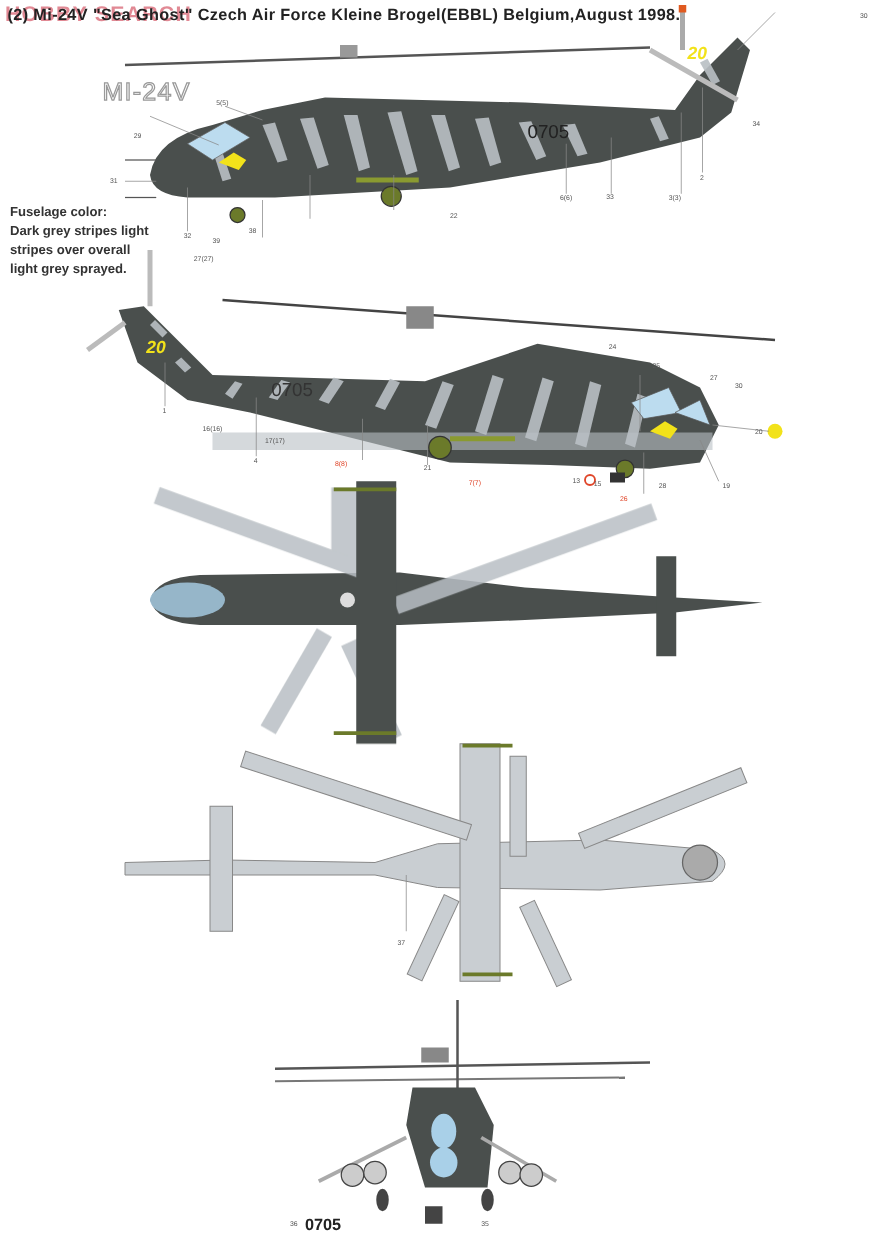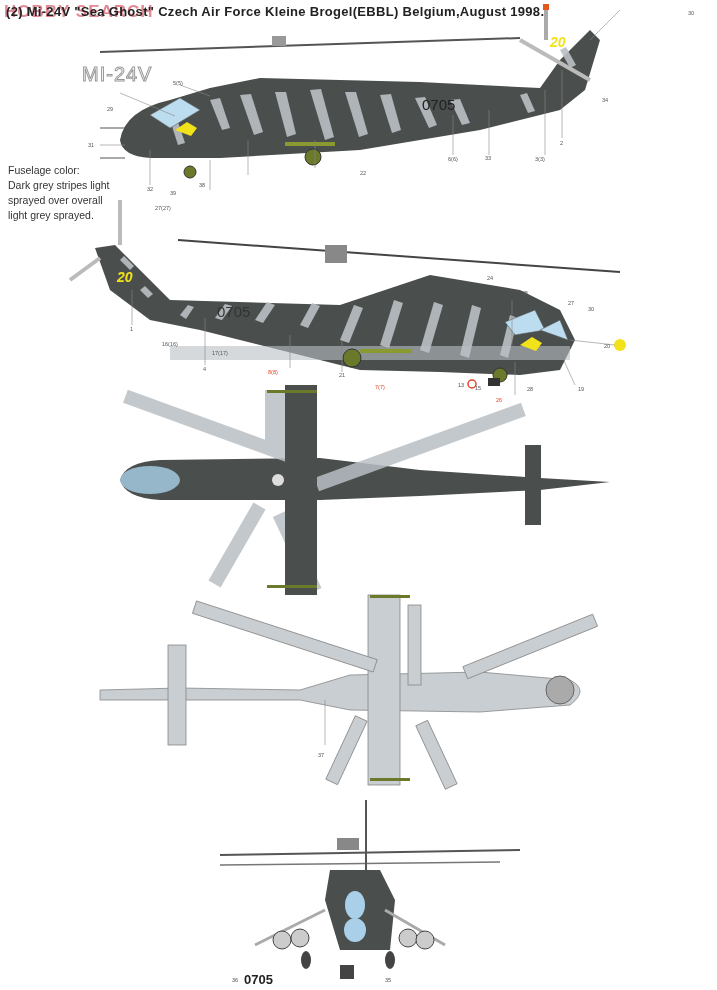--- a/index.html
+++ b/index.html
@@ -1,35 +1,35 @@
 <!DOCTYPE html>
 <html><head>
 <meta charset="utf-8">
 <style>
   html,body{margin:0;padding:0;background:#fff;}
   body{width:717px;height:990px;position:relative;overflow:hidden;font-family:"Liberation Sans",sans-serif;}
   .title{position:absolute;left:6px;top:4px;font-size:13px;font-weight:bold;color:#222;letter-spacing:0.3px;white-space:nowrap;}
   .wm{position:absolute;left:4px;top:2px;font-size:17px;font-weight:bold;color:rgba(200,40,60,0.55);letter-spacing:1px;}
-  .note{position:absolute;left:8px;top:163px;font-size:10.5px;font-weight:normal;color:#333;line-height:15px;width:120px;}
+  .note{position:absolute;left:8px;top:163px;font-size:10.5px;font-weight:bold;color:#333;line-height:15px;width:120px;}
   .lbl{position:absolute;font-size:5.5px;color:#555;white-space:nowrap;}
   .lbl.red{color:#e0462a;}
   .model{position:absolute;left:82px;top:63px;font-size:20px;font-weight:normal;color:#fff;-webkit-text-stroke:1px #999;letter-spacing:1px;}
   svg{position:absolute;left:0;top:0;}
   .reg{position:absolute;left:244px;top:972px;font-size:13px;font-weight:bold;color:#222;}
 </style>
 </head>
 <body>
 
 <div class="wm">HOBBY SEARCH</div>
 <div class="title">(2) Mi-24V "Sea Ghost" Czech Air Force Kleine Brogel(EBBL) Belgium,August 1998.</div>
 
 <div class="note">
   <div>Fuselage color:</div>
   <div>Dark grey stripes light</div>
-  <div>sprayed over overall</div>
+  <div>stripes over overall</div>
   <div>light grey sprayed.</div>
 </div>
 
 <div class="model">MI-24V</div>
 
 <svg width="717" height="990">
 
   <g>
     <line x1="100" y1="52" x2="520" y2="38" stroke="#555" stroke-width="2"></line>
     <rect x="272" y="36" width="14" height="10" fill="#999"></rect>

